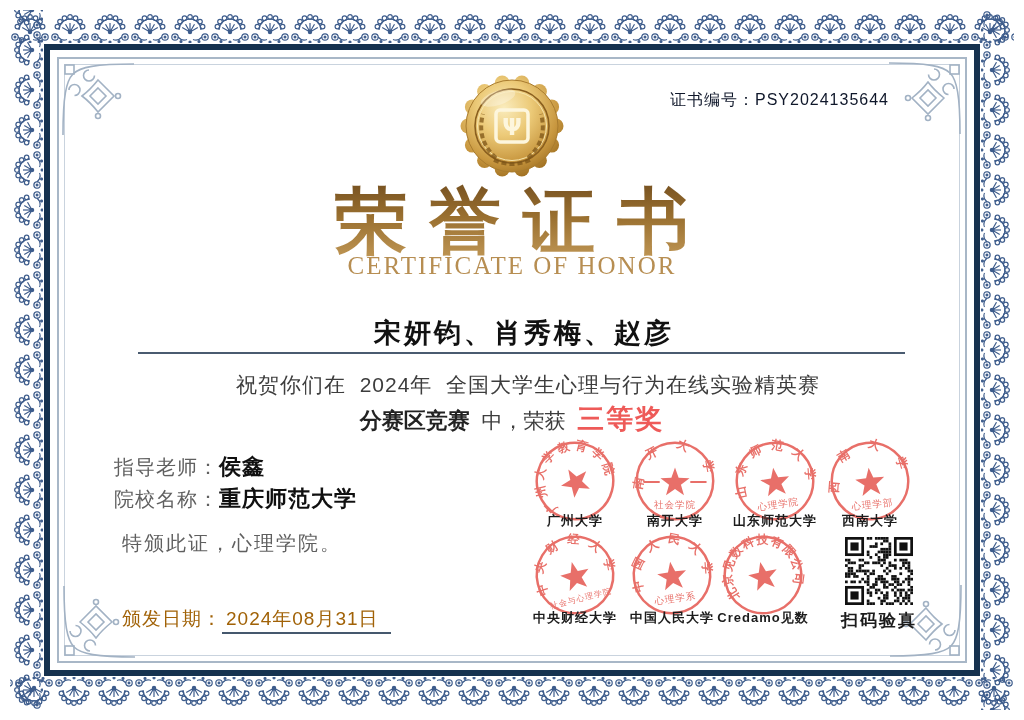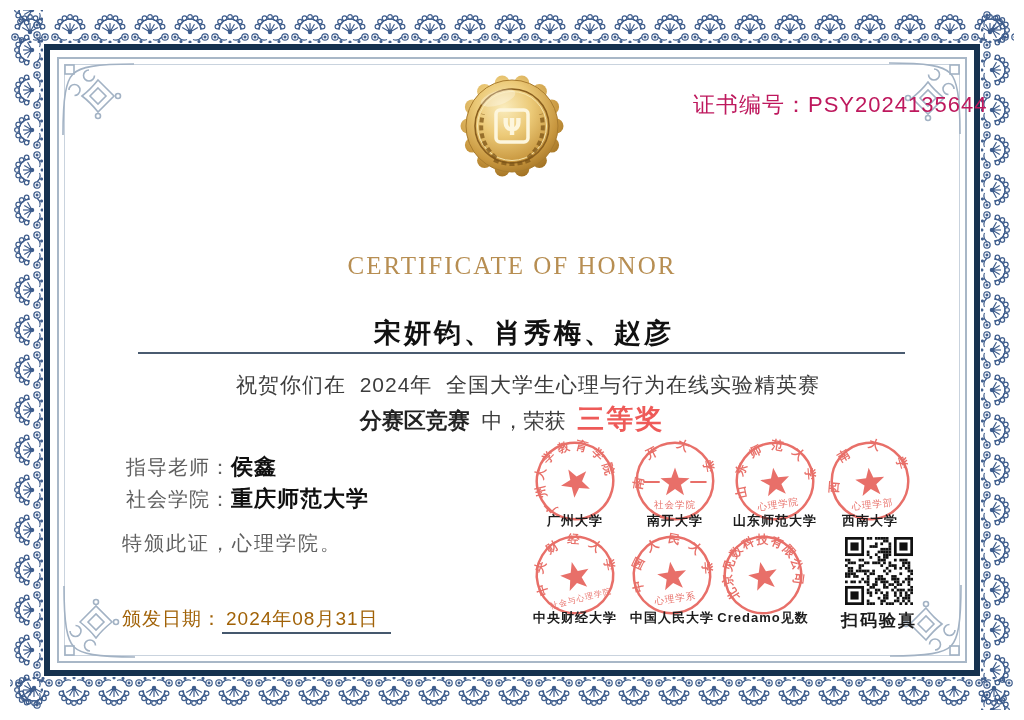--- a/index.html
+++ b/index.html
@@ -15,21 +15,21 @@
              border:2px solid #a8b7c7; }
   .frame-b { position:absolute; left:64px; top:64px; right:64px; bottom:64px;
              border:1px solid #c9d3de; }
   .corner { position:absolute; width:80px; height:80px; }
   .corner.tl { left:56px;  top:56px; }
   .corner.tr { right:56px; top:56px;    transform:rotate(90deg); }
   .corner.br { right:56px; bottom:56px; transform:rotate(180deg); }
   .corner.bl { left:56px;  bottom:56px; transform:rotate(270deg); }
 
   
-  .cert-no { position:absolute; left:693px; top:90px; font-size:22px; color:#be185d;
+  .cert-no { position:absolute; left:670px; top:90px; font-size:16px; color:#0f172a;
              letter-spacing:1px; white-space:pre; }
   .medal { position:absolute; left:452px; top:72px; width:120px; height:112px; }
   .title { position:absolute; left:0; top:174px; width:1024px; text-align:center;
            font-size:72px; font-weight:700; letter-spacing:22px; text-indent:22px;
            color:#a87a3a;
            background:linear-gradient(180deg,#6e4a1d 0%,#9a7030 45%,#c9a05e 100%);
            -webkit-background-clip:text; background-clip:text;
            -webkit-text-fill-color:transparent; }
   .subtitle { position:absolute; left:0; top:252px; width:1024px; text-align:center;
               font-family:Liberation Serif, serif;
@@ -37,21 +37,21 @@
   .names { position:absolute; left:12px; top:315px; width:1024px; text-align:center;
            font-size:27px; font-weight:700; color:#111; letter-spacing:3px; }
   .divider { position:absolute; left:138px; top:352px; width:767px; height:2px;
              background:#4a5b70; }
   .congrats1 { position:absolute; left:0; top:371px; width:1024px; text-align:center;
                font-size:21px; color:#3d3d3d; white-space:pre; letter-spacing:1px;padding-left:32px; }
   .congrats2 { position:absolute; left:0; top:401px; width:1024px; text-align:center;
                font-size:21px; color:#3d3d3d; white-space:pre; }
   .congrats2 .bold { font-weight:700; color:#222; font-size:22px; }
   .congrats2 .award { font-weight:700; color:#ee5a58; font-size:27px; letter-spacing:2px; }
-  .info-row { position:absolute; left:126px; white-space:pre; }
+  .info-row { position:absolute; left:114px; white-space:pre; }
   .info-label { font-size:20px; color:#606060; letter-spacing:1px; }
   .info-value { font-size:22px; font-weight:700; color:#101010; letter-spacing:1px; }
   .row-teacher { top:452px; } .row-school { top:484px; }
   .note { position:absolute; left:122px; top:530px; font-size:20px; color:#5f5f5f;
           letter-spacing:2px; }
   .date-row { position:absolute; left:122px; top:606px; font-size:19px; color:#a16207;
               letter-spacing:1px; white-space:pre; }
   .date-row .date-value { border-bottom:2px solid #45586d; padding:0 12px 3px 4px; }
 
   
@@ -190,30 +190,31 @@
     <circle cx="60" cy="54" r="37" fill="none" stroke="#8a5f1f" stroke-width="1.6"></circle>
     <circle cx="60" cy="54" r="34.5" fill="none" stroke="#f7e6ae" stroke-width="1"></circle>
     <path d="M44,86 Q24,68 31,42" fill="none" stroke="#7d5518" stroke-width="4" stroke-dasharray="5 3" opacity="0.75"></path>
     <path d="M76,86 Q96,68 89,42" fill="none" stroke="#7d5518" stroke-width="4" stroke-dasharray="5 3" opacity="0.75"></path>
     <path d="M42,88 Q60,96 78,88" fill="none" stroke="#7d5518" stroke-width="4" stroke-dasharray="5 3" opacity="0.75"></path>
     <rect x="44" y="38" width="32" height="32" rx="4" fill="none" stroke="#fdf6dd" stroke-width="3.5"></rect>
     <text id="medal-symbol" x="60" y="63" text-anchor="middle" font-size="23" font-weight="bold" fill="#fdf6dd" font-family="'DejaVu Sans',sans-serif">Ψ</text>
     <ellipse cx="46" cy="26" rx="18" ry="7" fill="#ffffff" opacity="0.30" transform="rotate(-18 46 26)"></ellipse>
   </svg>
 
+  <div class="title">荣誉证书</div>
   <div class="subtitle">CERTIFICATE OF HONOR</div>
 
   <div class="names">宋妍钧、肖秀梅、赵彦</div>
   <div class="divider"></div>
 
   <div class="congrats1">祝贺你们在  2024年  全国大学生心理与行为在线实验精英赛</div>
   <div class="congrats2"><span class="bold">分赛区竞赛</span><span>  中，荣获  </span><span class="award">三等奖</span></div>
 
   <div class="info-row row-teacher"><span class="info-label">指导老师：</span><span class="info-value">侯鑫</span></div>
-  <div class="info-row row-school"><span class="info-label">社会学院：</span><span class="info-value">重庆师范大学</span></div>
+  <div class="info-row row-school"><span class="info-label">院校名称：</span><span class="info-value">重庆师范大学</span></div>
   <div class="note">特颁此证，心理学院。</div>
 
   <div class="date-row"><span>颁发日期：</span><span class="date-value">2024年08月31日</span></div>
 
   <div id="stamp-layer">
       <svg class="stamp" viewBox="0 0 90 90" style="left: 532px; top: 438px;">
         <defs>
           <path id="arc0" d="M14,56.3 A33,33 0 1 1 76,56.3" fill="none"></path>
         </defs>
         <g transform="rotate(-30 45 45)">

